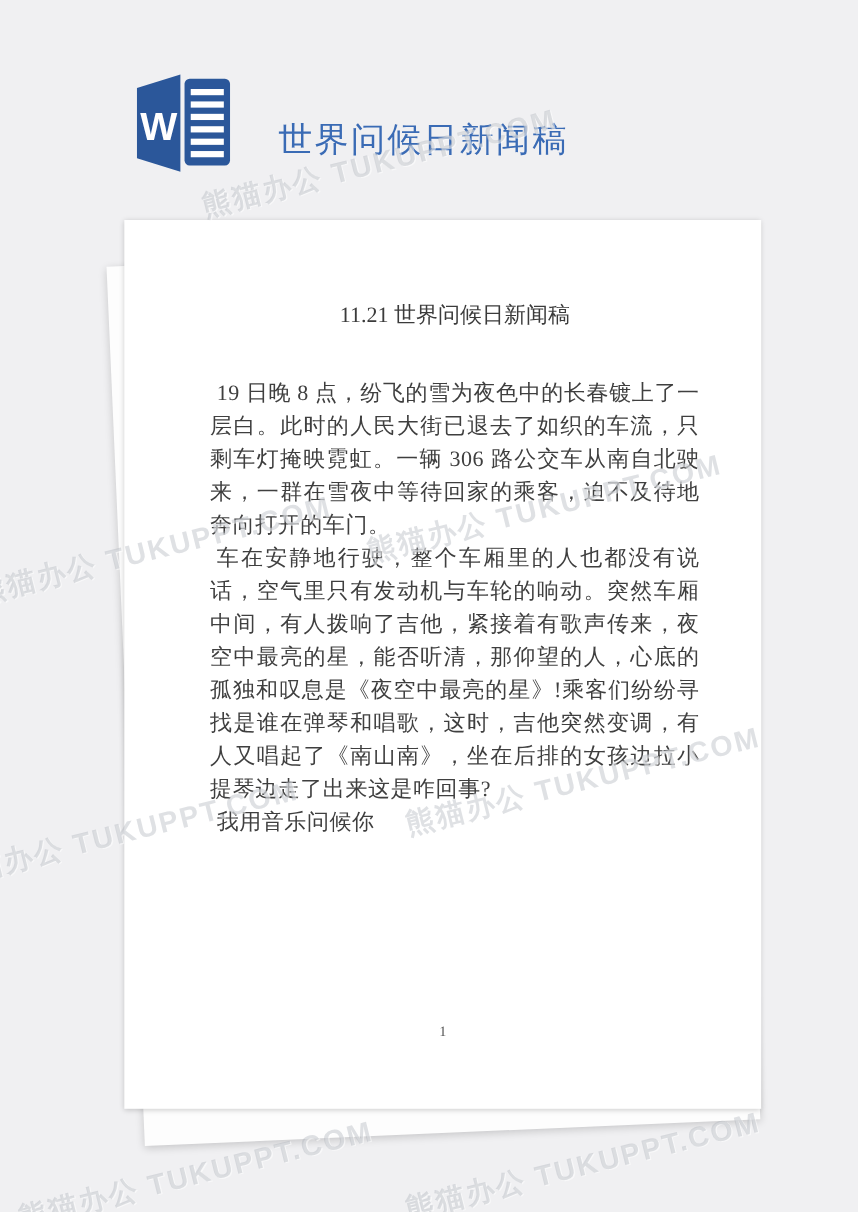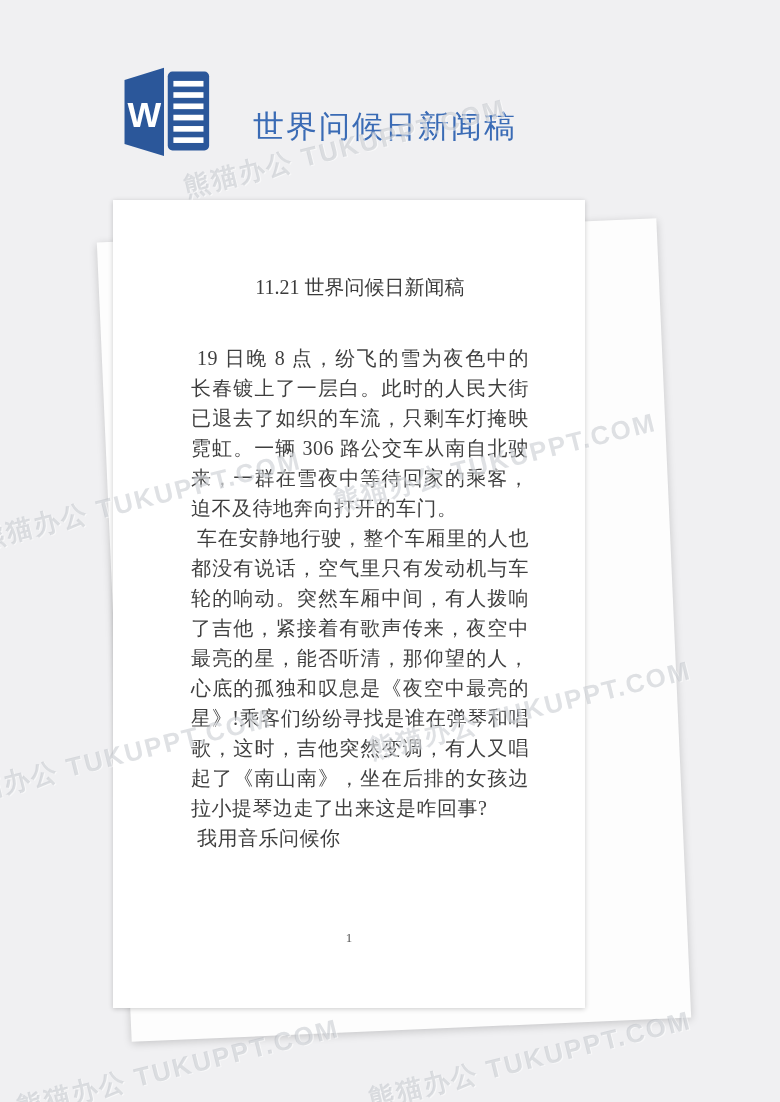--- a/index.html
+++ b/index.html
@@ -26,21 +26,21 @@
   }
 
   
   .back-sheet {
     position: absolute; left: 114px; top: 230px; width: 560px; height: 800px;
     background: #fdfdfd;
     transform: rotate(-2.5deg);
     box-shadow: 0 2px 8px rgba(0,0,0,0.18);
   }
   .doc-page {
-    position: absolute; left: 113px; top: 200px; width: 472px; height: 808px;
+    position: absolute; left: 113px; top: 200px; width: 579px; height: 808px;
     background: #ffffff;
     box-shadow: 0 1px 5px rgba(0,0,0,0.20);
     padding: 72px 56px 0 78px;
   }
   .doc-title {
     font-family: "Liberation Serif", "DejaVu Serif", serif;
     font-size: 20px; font-weight: 400; color: #3b3b3b;
     text-align: center; line-height: 30px;
     margin-bottom: 41px;
   }

